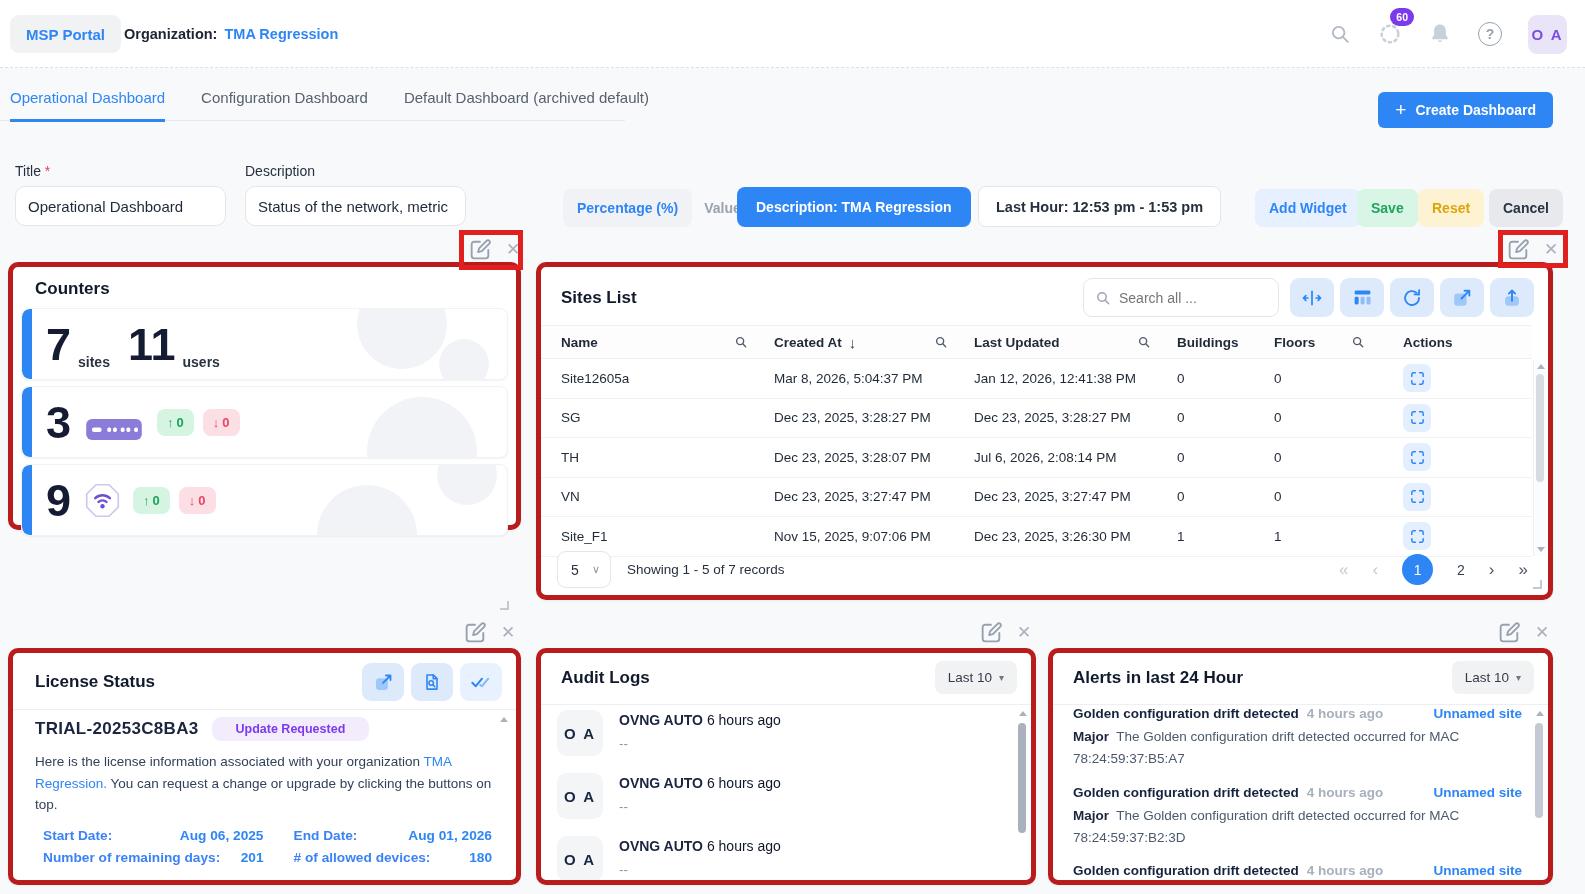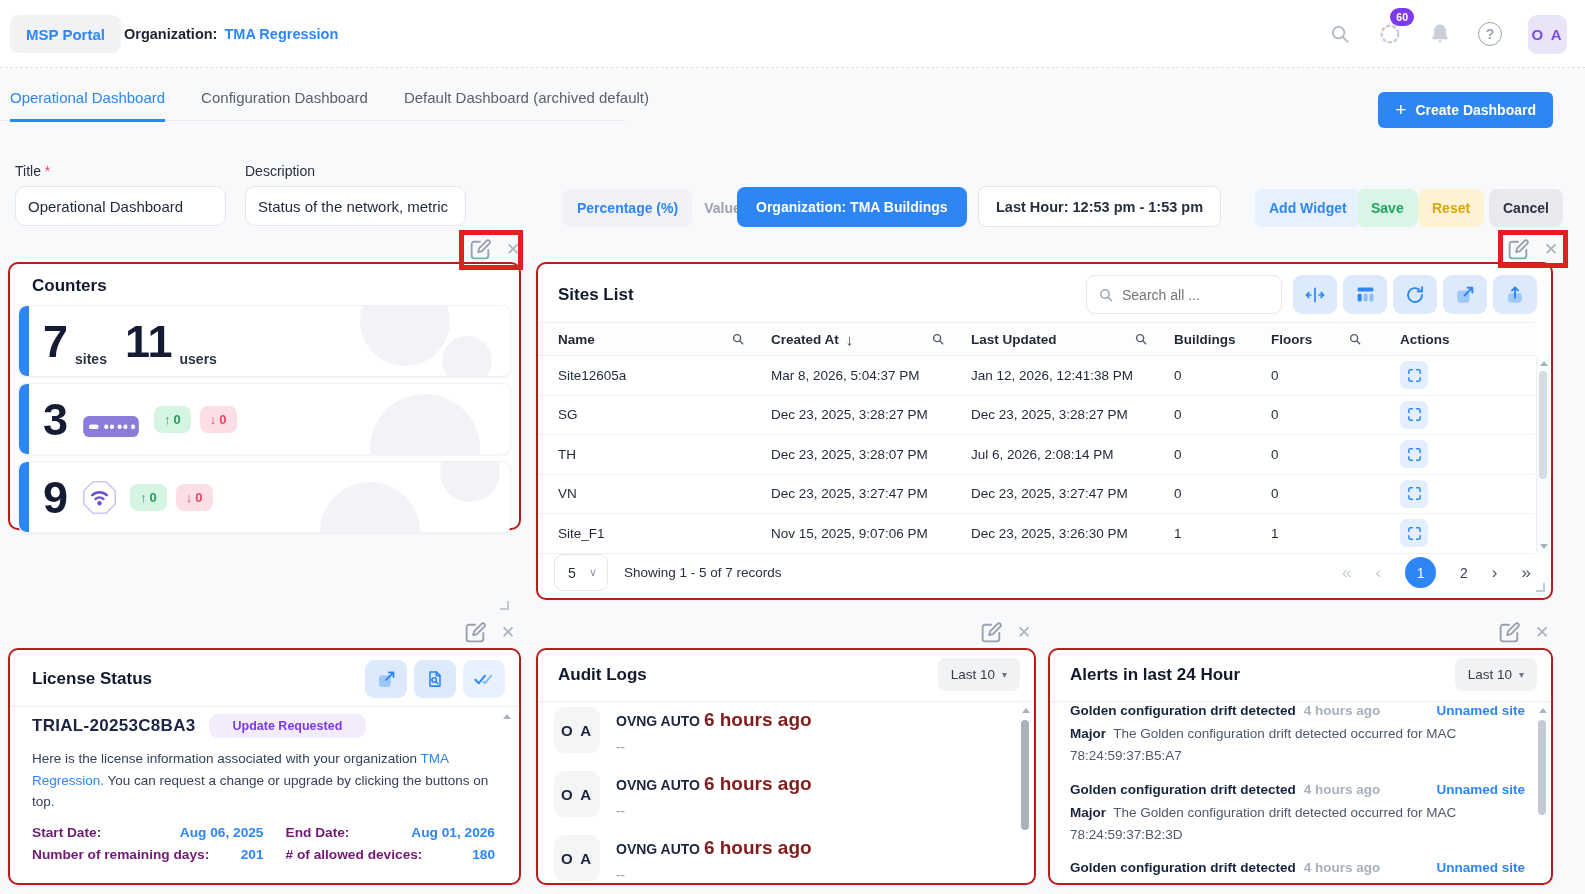--- a/index.html
+++ b/index.html
@@ -43,21 +43,21 @@
   .reset-btn { position:absolute; left:1418px; top:189px; height:38px; padding:0 14px; background:#fdf3d3; color:#dca50a; }
   .cancel-btn { position:absolute; left:1489px; top:189px; height:38px; padding:0 14px; background:#e7e9ec; color:#2a3342; }
 
   
   .edit-group { position:absolute; display:flex; align-items:center; gap:13px; color:#97a0ae; }
   .edit-ic { width:25px; height:25px; cursor:pointer; }
   .x-ic { font-size:17px; color:#aab2bd; cursor:pointer; line-height:1; }
   .red-box { position:absolute; border:5px solid #e01f1f; z-index:30; pointer-events:none; }
 
   
-  .card { position:absolute; background:#fff; border:2px solid #b91c1c; border-radius:10px; box-shadow:0 1px 3px rgba(16,24,40,.05); }
+  .card { position:absolute; background:#fff; border:5px solid #b91c1c; border-radius:10px; box-shadow:0 1px 3px rgba(16,24,40,.05); }
   .card-head { display:flex; align-items:center; padding:12px 16px 10px 20px; }
   .card-title { font-size:17px; font-weight:bold; color:#111a2c; }
 
   
   .counter-card { position:relative; height:72px; margin:0 8px 6px 8px; background:#fff; border:1px solid #f0f2f5; border-radius:8px; box-shadow:0 1px 2px rgba(16,24,40,.05); display:flex; align-items:center; padding-left:24px; overflow:hidden; }
   .counter-bar { position:absolute; left:0; top:0; bottom:0; width:10px; background:#2e86f5; border-radius:8px 0 0 8px; }
   .big-num { font-size:45px; font-weight:800; color:#151b33; line-height:1; }
   .small-lab { font-size:14px; font-weight:bold; color:#2a3342; align-self:flex-end; margin:0 0 9px 7px; }
   .pill { height:27px; border-radius:8px; display:flex; align-items:center; gap:3px; padding:0 10px; font-size:13px; font-weight:bold; }
   .pill-up { background:#d6f4e2; color:#1fa05b; }
@@ -97,32 +97,32 @@
   .divider { position:absolute; left:0; right:0; top:44px; height:1px; background:#edeff2; }
   .lic-id-row { display:flex; align-items:center; gap:13px; padding:16px 20px 0 22px; }
   .lic-id { font-size:17px; font-weight:bold; color:#1b2540; letter-spacing:.3px; }
   .lic-badge { background:#f3ecfd; color:#7c3aed; font-size:12.5px; font-weight:bold; border-radius:9px; padding:5px 24px; }
   .lic-para { padding:10px 24px 0 22px; font-size:13.5px; color:#33415a; line-height:1.6; }
   .lic-link { color:#2e86f5; cursor:pointer; }
   .lic-stats { padding:12px 24px 0 22px; font-size:13.7px; }
   .lic-row { display:flex; margin-bottom:7px; }
   .lic-pair { display:flex; width:50%; }
   .lic-pair + .lic-pair { padding-left:22px; }
-  .lic-lab { font-weight:bold; color:#701a75; }
+  .lic-lab { font-weight:bold; color:#3b82f6;margin-left:8px; }
   .lic-val { margin-left:auto; font-weight:bold; color:#2e86f5; }
 
   
   .last10 { margin-left:auto; height:33px; background:#f1f2f4; border-radius:8px; display:flex; align-items:center; gap:7px; padding:0 13px; font-size:13.5px; color:#343c4a; cursor:pointer; }
   .last10 .caret { font-size:10px; color:#6e7885; }
   .audit-list { padding:8px 16px 0 16px; }
   .audit-entry { display:flex; gap:16px; margin-bottom:17px; }
   .audit-avatar { width:46px; height:46px; border-radius:10px; background:#f4f5f7; color:#1b2540; font-weight:bold; font-size:15px; display:flex; align-items:center; justify-content:center; letter-spacing:2px; flex:none; }
   .audit-line1 { font-size:14px; padding-top:2px; }
   .audit-user { font-weight:bold; color:#1b2540; }
-  .audit-time { color:#7f1d1d; font-weight:bold; font-size:19px; }
+  .audit-time { color:#0f172a; font-weight:normal; font-size:14px; }
   .audit-detail { color:#8b95a1; font-size:13.5px; margin-top:8px; }
   .alert-list { padding:12px 26px 0 20px; }
   .alert-entry { margin-bottom:15px; }
   .al-line1 { display:flex; align-items:baseline; gap:8px; font-size:13.5px; }
   .al-title { font-weight:bold; color:#16233e; }
   .al-time { color:#a7b0bc; font-weight:bold;text-align:center; }
   .al-site { margin-left:auto; color:#2e86f5; font-weight:bold; cursor:pointer; }
   .al-line2 { font-size:13.5px; color:#4b5a6b; line-height:1.62; margin-top:5px; width:420px; }
   .al-sev { font-weight:bold; color:#1b2540; }
 </style>
@@ -181,21 +181,21 @@
     <span class="req">*</span>
   </div>
   <input class="fld-input" style="left: 15px; top: 186px; width: 211px;" value="Operational Dashboard">
   <div class="fld-label" style="left:245px; top:163px;">Description</div>
   <input class="fld-input" style="left: 245px; top: 186px; width: 221px;" value="Status of the network, metric">
 
   <div class="unit-toggle">
     <span class="unit-pct">Percentage (%)</span>
     <span class="unit-val">Values</span>
   </div>
-  <div class="btn org-btn">Organization: TMA Buildings</div>
+  <div class="btn org-btn">Description: TMA Regression</div>
   <div class="btn time-btn">Last Hour: 12:53 pm - 1:53 pm</div>
   <div class="btn addw-btn">Add Widget</div>
   <div class="btn save-btn">Save</div>
   <div class="btn reset-btn">Reset</div>
   <div class="btn cancel-btn">Cancel</div>
 
   <div class="edit-group" style="left:468px; top:237px;">
     <span class="edit-ic">
       <svg width="25" height="25" viewBox="0 0 24 24" fill="none" stroke="#97a0ae" stroke-width="1.8" stroke-linecap="round" stroke-linejoin="round">
           <path d="M11.5 4.5H6A2.5 2.5 0 0 0 3.5 7v11A2.5 2.5 0 0 0 6 20.5h11a2.5 2.5 0 0 0 2.5-2.5v-5.5"></path>

